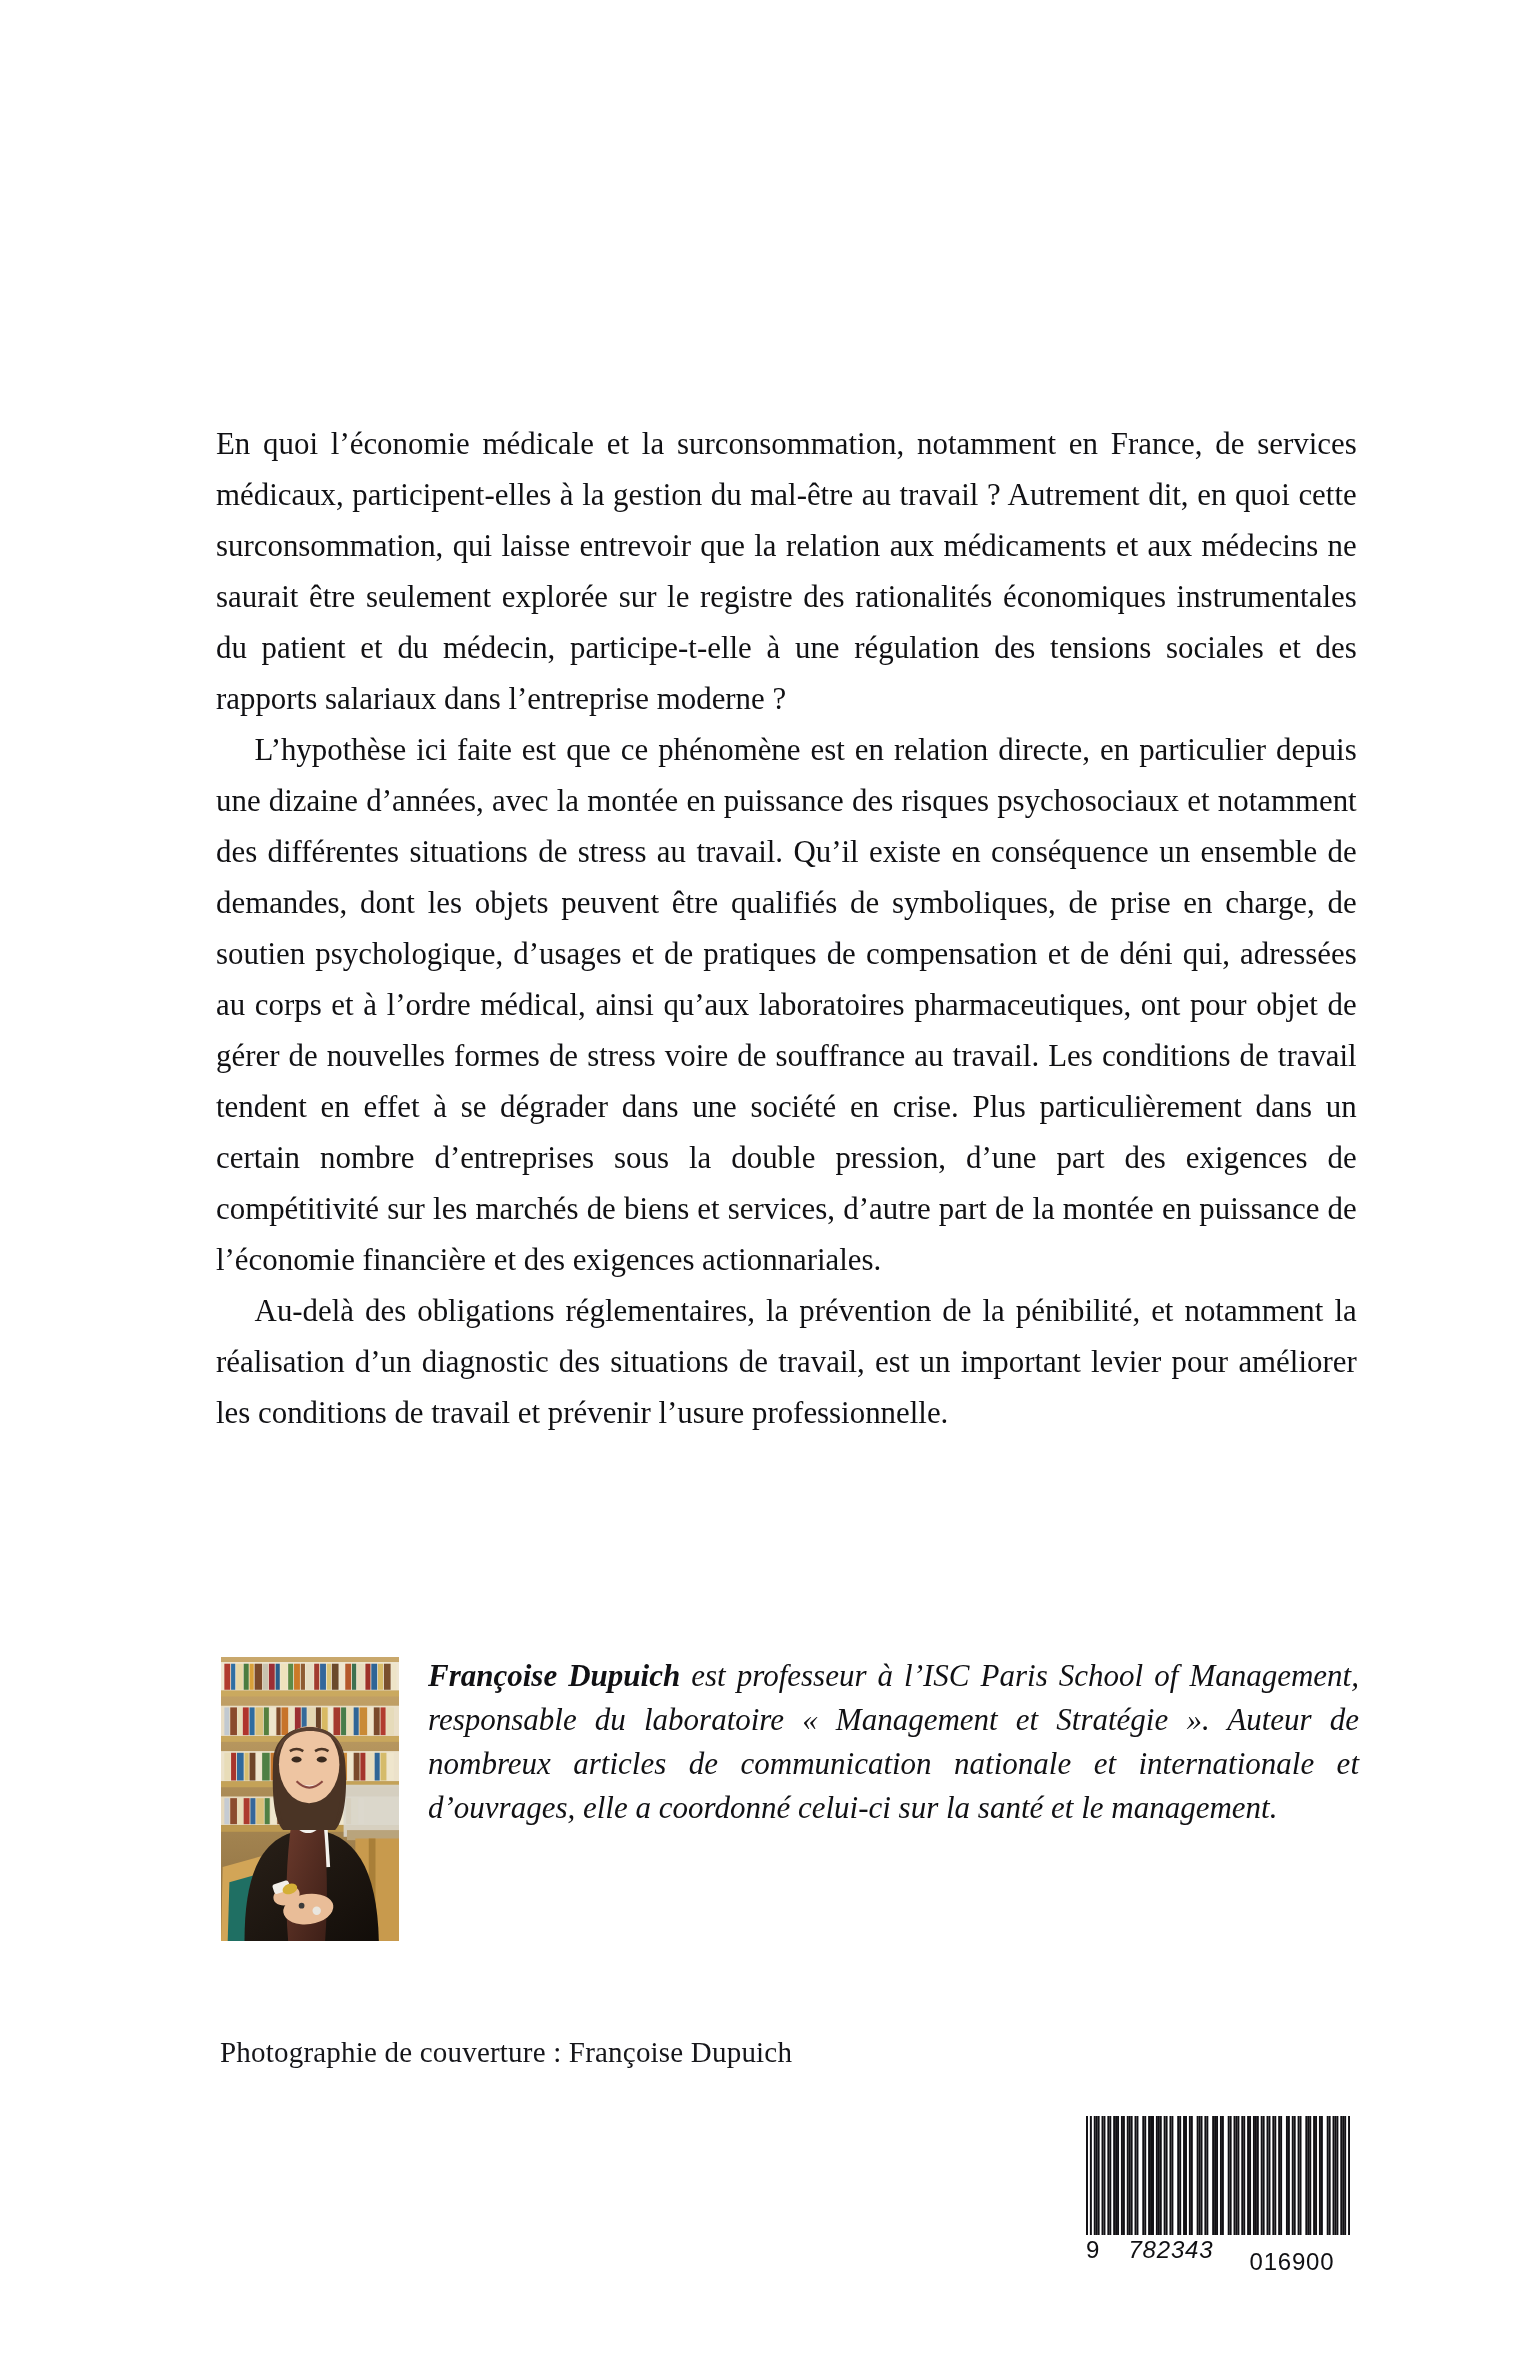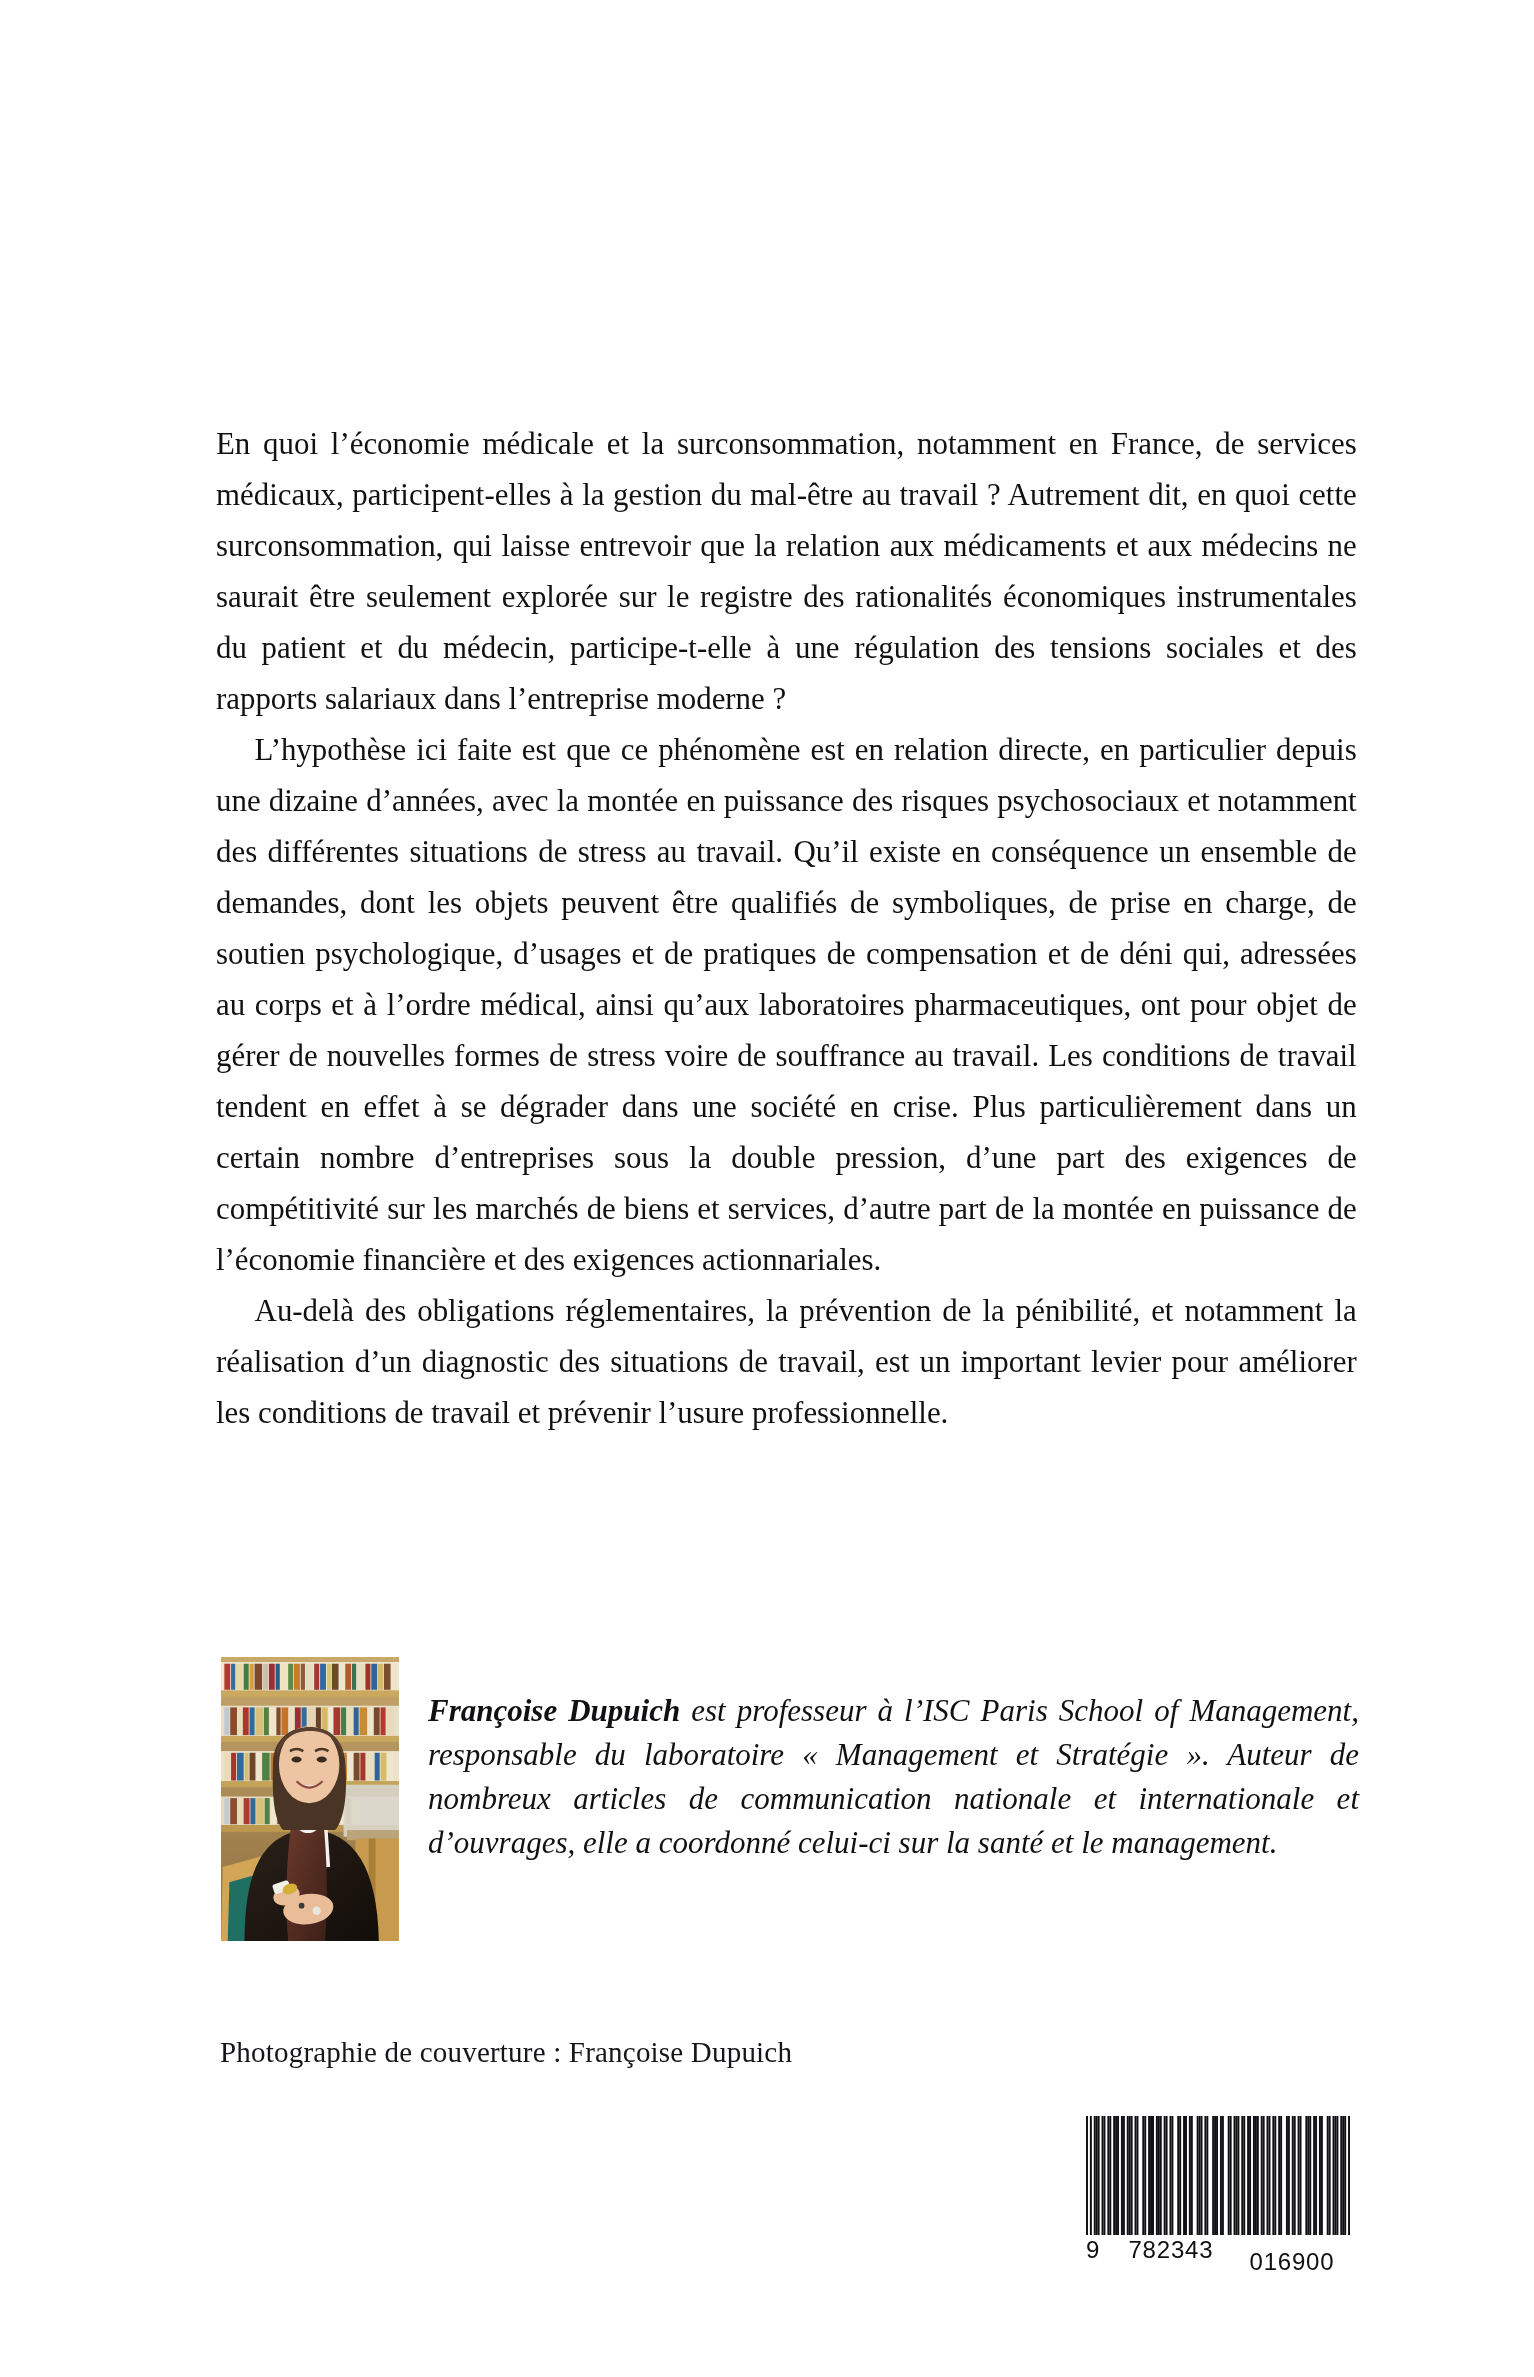--- a/index.html
+++ b/index.html
@@ -94,21 +94,20 @@
   .author-bio {
     position: absolute;
     left: 207px;
     top: -3.4px;
     width: 931px;
     font-style: italic;
     font-size: 31px;
     line-height: 44px;
     text-align: justify;
     color: #111114;
-    margin-top: 35px;
   }
   .author-bio .name {
     font-weight: 700;
     font-style: italic;
   }
 
   
   .photo-credit {
     position: absolute;
     left: 220px;
@@ -143,21 +142,21 @@
   }
   .barcode-digits {
     font-family: "Liberation Sans", "DejaVu Sans", sans-serif;
     font-size: 24px;
     letter-spacing: 0.8px;
     color: #101013;
     display: flex;
     margin-top: 0.8px;
   }
   .bc-g1 { width: 18.5px; text-align: left; }
-  .bc-g2 { flex: 1; text-align: center; padding-left: 8.4px; }
+  .bc-g2 { flex: 1; text-align: center; padding-left: 8.4px; font-style: italic; }
   .bc-g3 { flex: 1; text-align: center; padding-left: 5px; margin-top: 12px; }
 </style>
 </head>
 <body>
 
 <div class="page">
 
 
   <div class="body-copy">
     <p>En quoi l’économie médicale et la surconsommation, notamment en France, de services médicaux, participent-elles à la gestion du mal-être au travail ? Autrement dit, en quoi cette surconsommation, qui laisse entrevoir que la relation aux médicaments et aux médecins ne saurait être seulement explorée sur le registre des rationalités économiques instrumentales du patient et du médecin, participe-t-elle à une régulation des tensions sociales et des rapports salariaux dans l’entreprise moderne ?</p>

